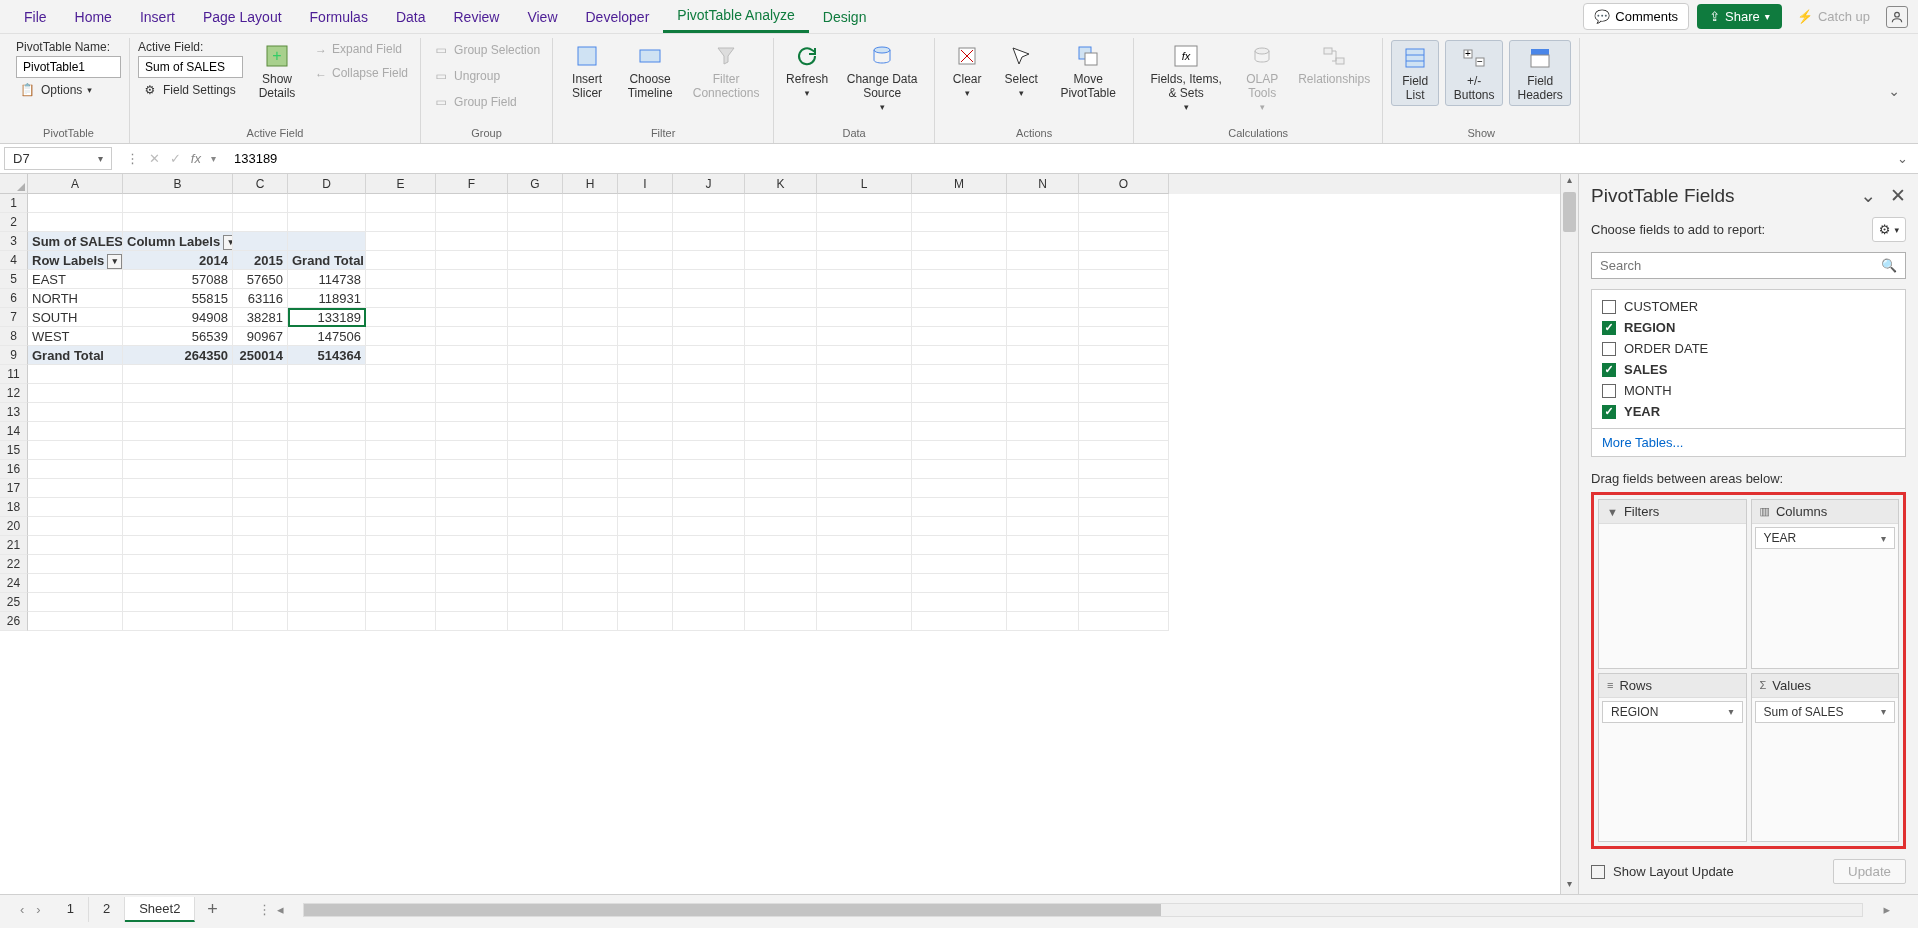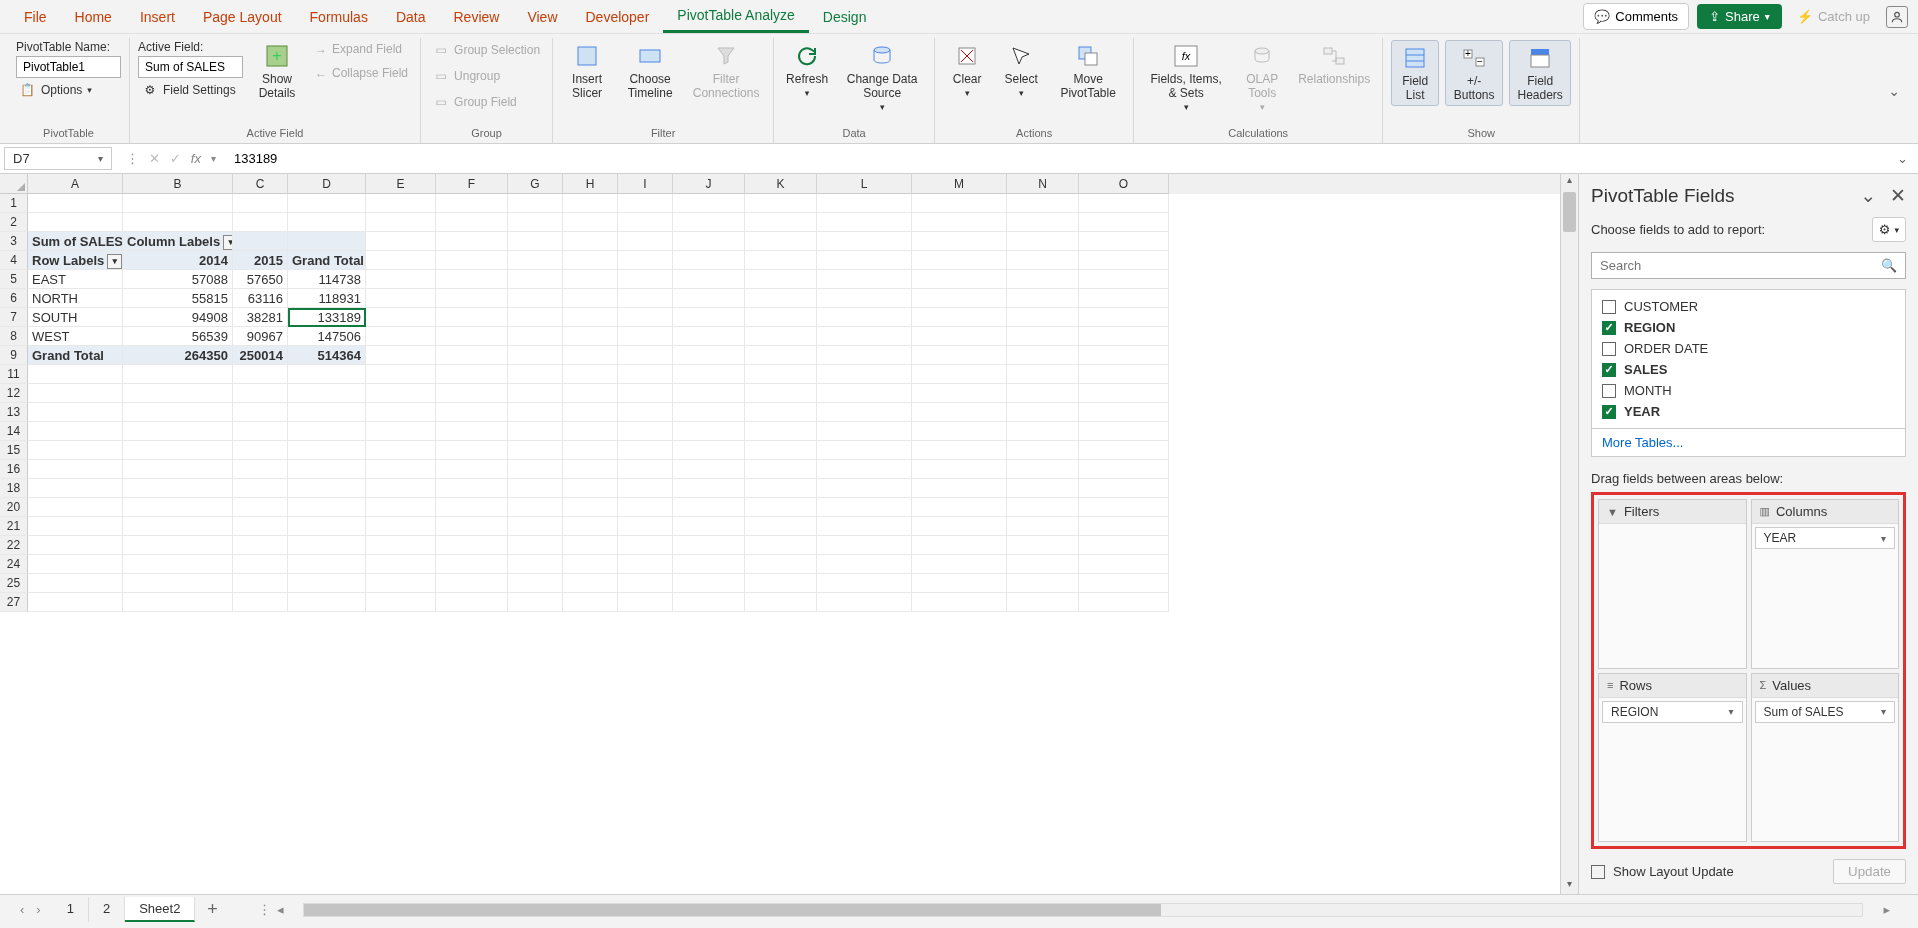--- a/index.html
+++ b/index.html
@@ -1,20 +1,20 @@
 <!DOCTYPE html>
 <html><head>
 <meta charset="utf-8">
 <style>
 * { box-sizing: border-box; margin: 0; padding: 0; font-family: 'Segoe UI', Arial, sans-serif; }
 body { background: #f3f3f3; font-size: 13px; color: #333; overflow: hidden; width: 1918px; height: 928px; }
 
 
 .ribbon-tabs { display: flex; align-items: center; background: #f3f3f3; height: 34px; padding: 0 10px; border-bottom: 1px solid #e0e0e0; }
-.ribbon-tabs .tab { padding: 7px 14px; font-size: 14px; cursor: pointer; color: #c2410c; }
+.ribbon-tabs .tab { padding: 7px 14px; font-size: 14px; cursor: pointer; color: #4c1d95; }
 .ribbon-tabs .tab.active { color: #0f7b3e; border-bottom: 3px solid #0f7b3e; font-weight: 500; }
 .ribbon-tabs .tab.contextual { color: #0f7b3e; }
 .ribbon-right { margin-left: auto; display: flex; gap: 8px; align-items: center; }
 .btn-comments { background: #fff; border: 1px solid #ccc; border-radius: 4px; padding: 5px 10px; font-size: 13px; display: flex; align-items: center; gap: 5px; }
 .btn-share { background: #0f7b3e; color: #fff; border: none; border-radius: 4px; padding: 5px 12px; font-size: 13px; display: flex; align-items: center; gap: 5px; }
 .btn-share .chev { font-size: 10px; }
 .btn-catchup { color: #aaa; padding: 5px 8px; display: flex; align-items:center; gap:4px;}
 .user-icon { width: 22px; height: 22px; border: 1px solid #888; border-radius: 3px; display:flex; align-items:center; justify-content:center; }
 
 
@@ -676,20 +676,38 @@
           <div class="cell" style="width:55px"></div>
           <div class="cell" style="width:55px"></div>
           <div class="cell" style="width:72px"></div>
           <div class="cell" style="width:72px"></div>
           <div class="cell" style="width:95px"></div>
           <div class="cell" style="width:95px"></div>
           <div class="cell" style="width:72px"></div>
           <div class="cell" style="width:90px"></div>
         </div>
         <div class="row">
+          <div class="row-h">17</div>
+          <div class="cell" style="width:95px"></div>
+          <div class="cell" style="width:110px"></div>
+          <div class="cell" style="width:55px"></div>
+          <div class="cell" style="width:78px"></div>
+          <div class="cell" style="width:70px"></div>
+          <div class="cell" style="width:72px"></div>
+          <div class="cell" style="width:55px"></div>
+          <div class="cell" style="width:55px"></div>
+          <div class="cell" style="width:55px"></div>
+          <div class="cell" style="width:72px"></div>
+          <div class="cell" style="width:72px"></div>
+          <div class="cell" style="width:95px"></div>
+          <div class="cell" style="width:95px"></div>
+          <div class="cell" style="width:72px"></div>
+          <div class="cell" style="width:90px"></div>
+        </div>
+        <div class="row">
           <div class="row-h">18</div>
           <div class="cell" style="width:95px"></div>
           <div class="cell" style="width:110px"></div>
           <div class="cell" style="width:55px"></div>
           <div class="cell" style="width:78px"></div>
           <div class="cell" style="width:70px"></div>
           <div class="cell" style="width:72px"></div>
           <div class="cell" style="width:55px"></div>
           <div class="cell" style="width:55px"></div>
           <div class="cell" style="width:55px"></div>
@@ -784,21 +802,21 @@
           <div class="cell" style="width:55px"></div>
           <div class="cell" style="width:55px"></div>
           <div class="cell" style="width:72px"></div>
           <div class="cell" style="width:72px"></div>
           <div class="cell" style="width:95px"></div>
           <div class="cell" style="width:95px"></div>
           <div class="cell" style="width:72px"></div>
           <div class="cell" style="width:90px"></div>
         </div>
         <div class="row">
-          <div class="row-h">27</div>
+          <div class="row-h">26</div>
           <div class="cell" style="width:95px"></div>
           <div class="cell" style="width:110px"></div>
           <div class="cell" style="width:55px"></div>
           <div class="cell" style="width:78px"></div>
           <div class="cell" style="width:70px"></div>
           <div class="cell" style="width:72px"></div>
           <div class="cell" style="width:55px"></div>
           <div class="cell" style="width:55px"></div>
           <div class="cell" style="width:55px"></div>
           <div class="cell" style="width:72px"></div>

